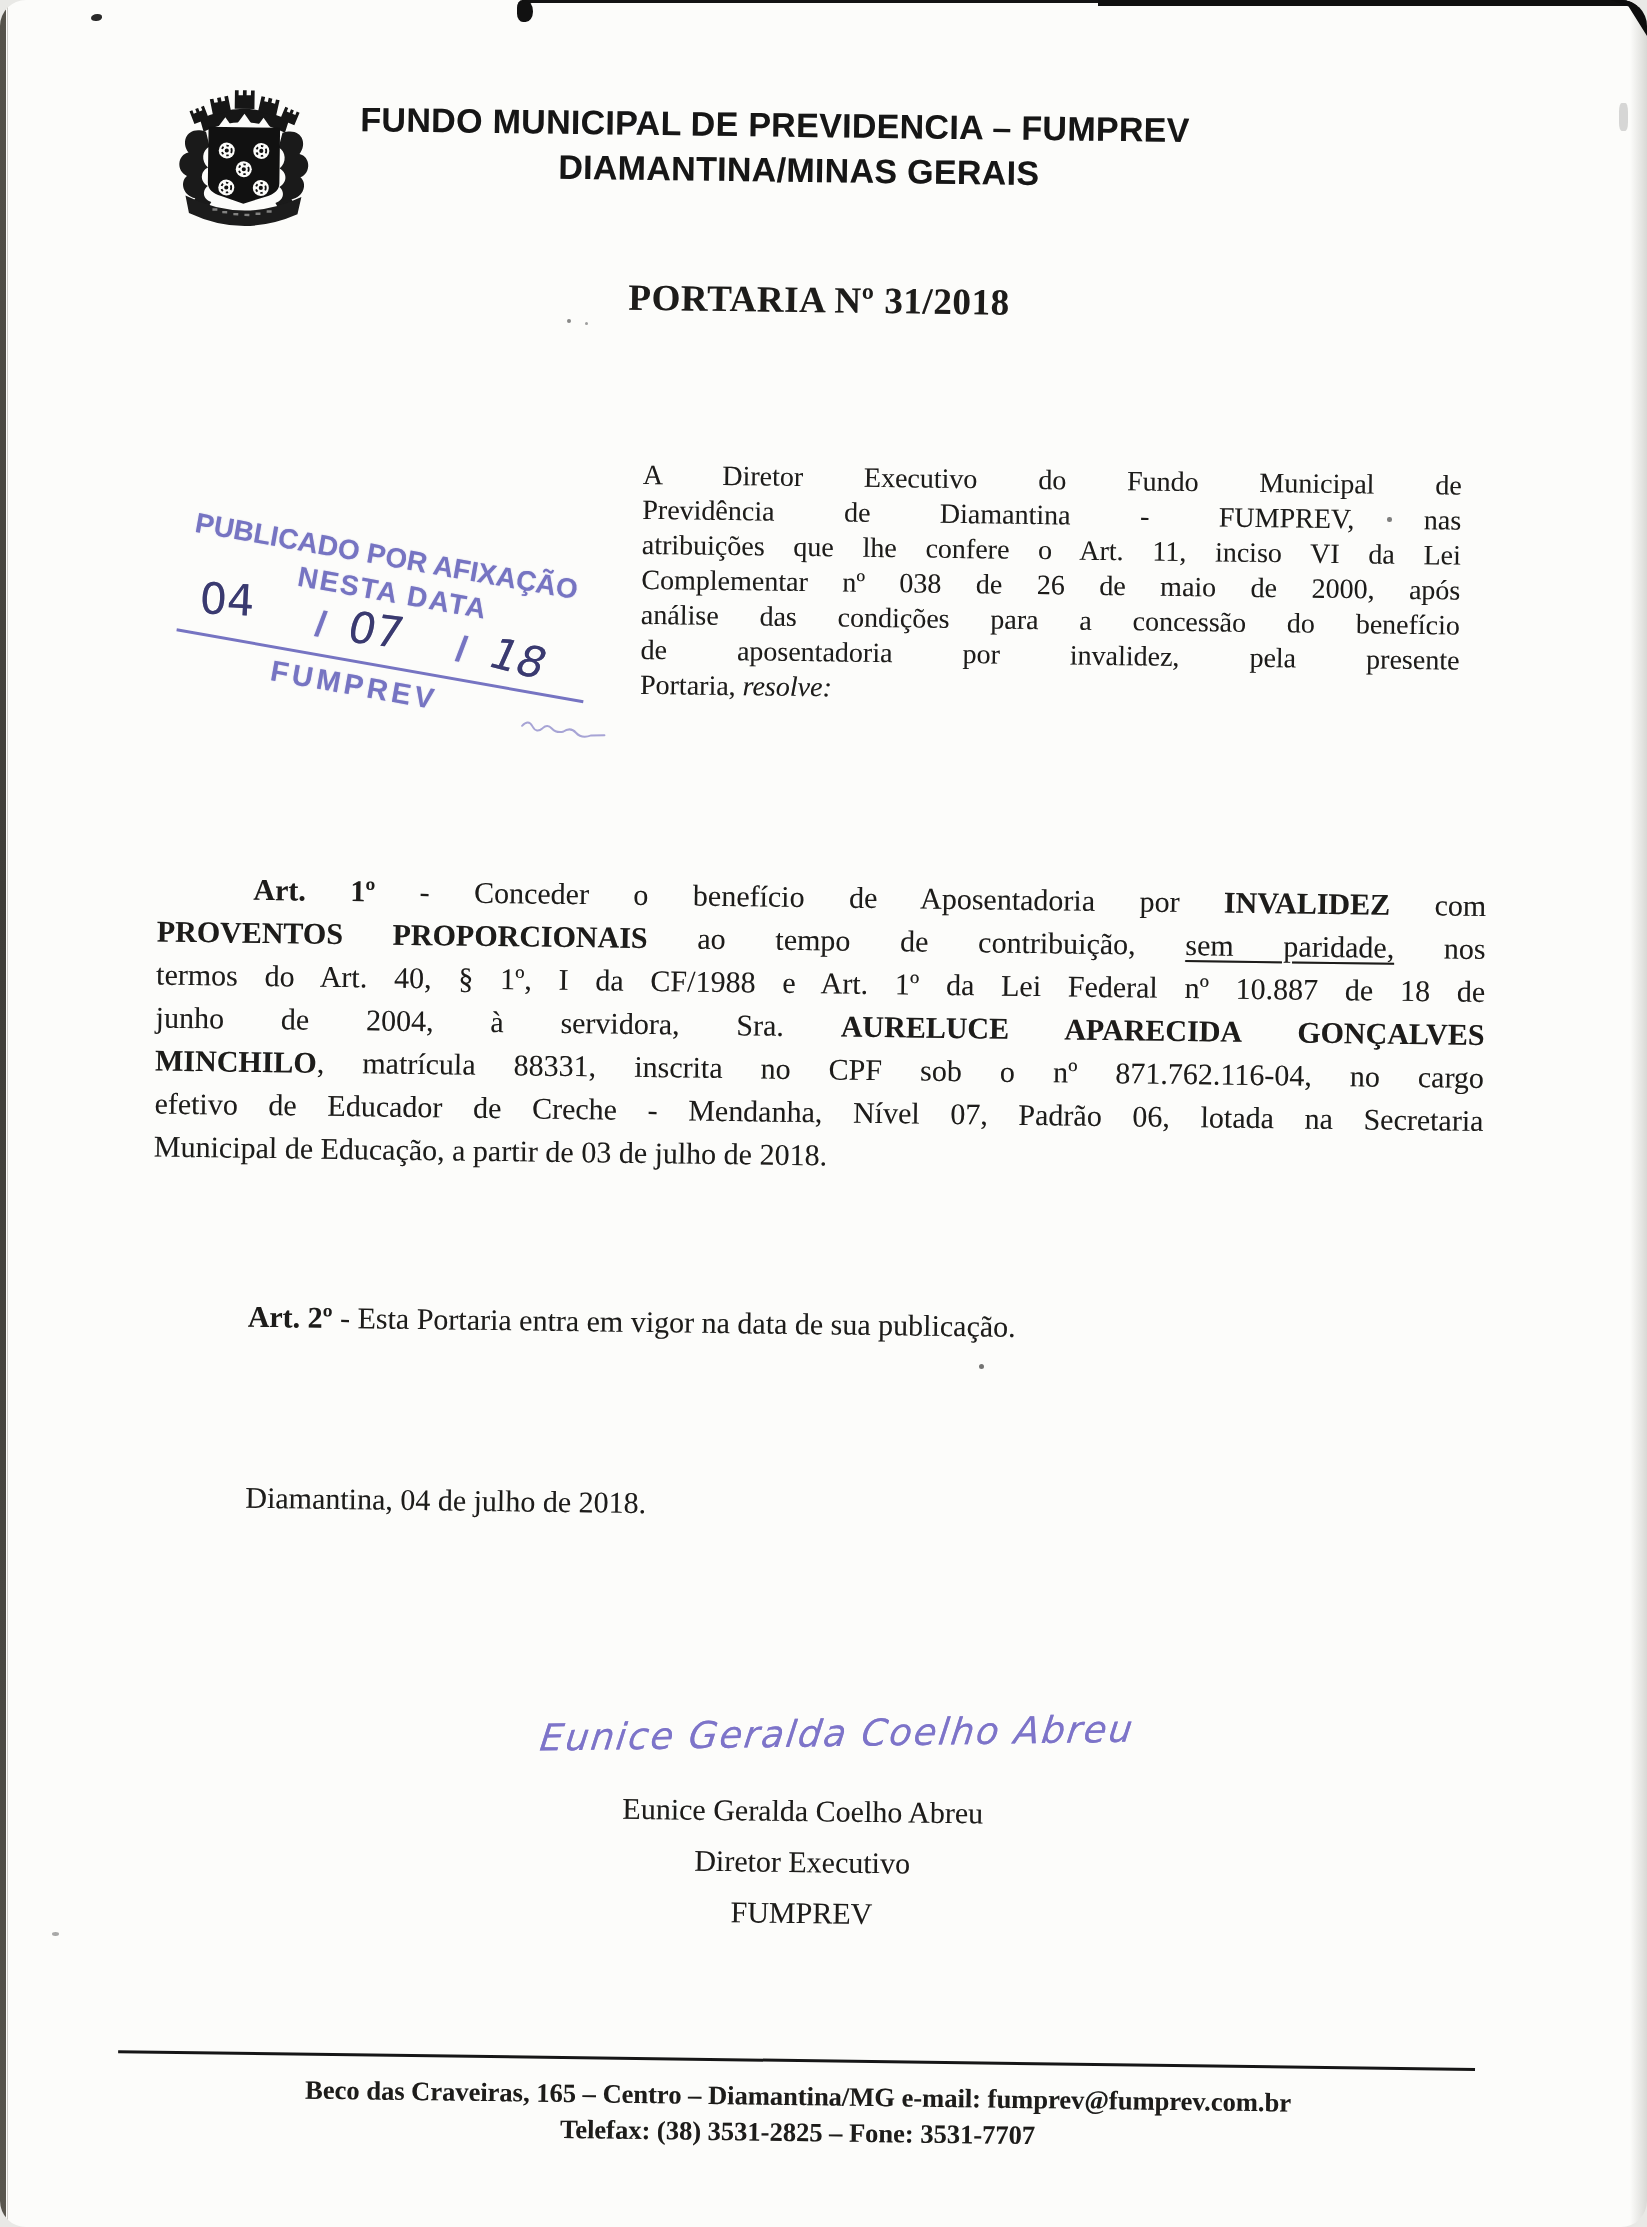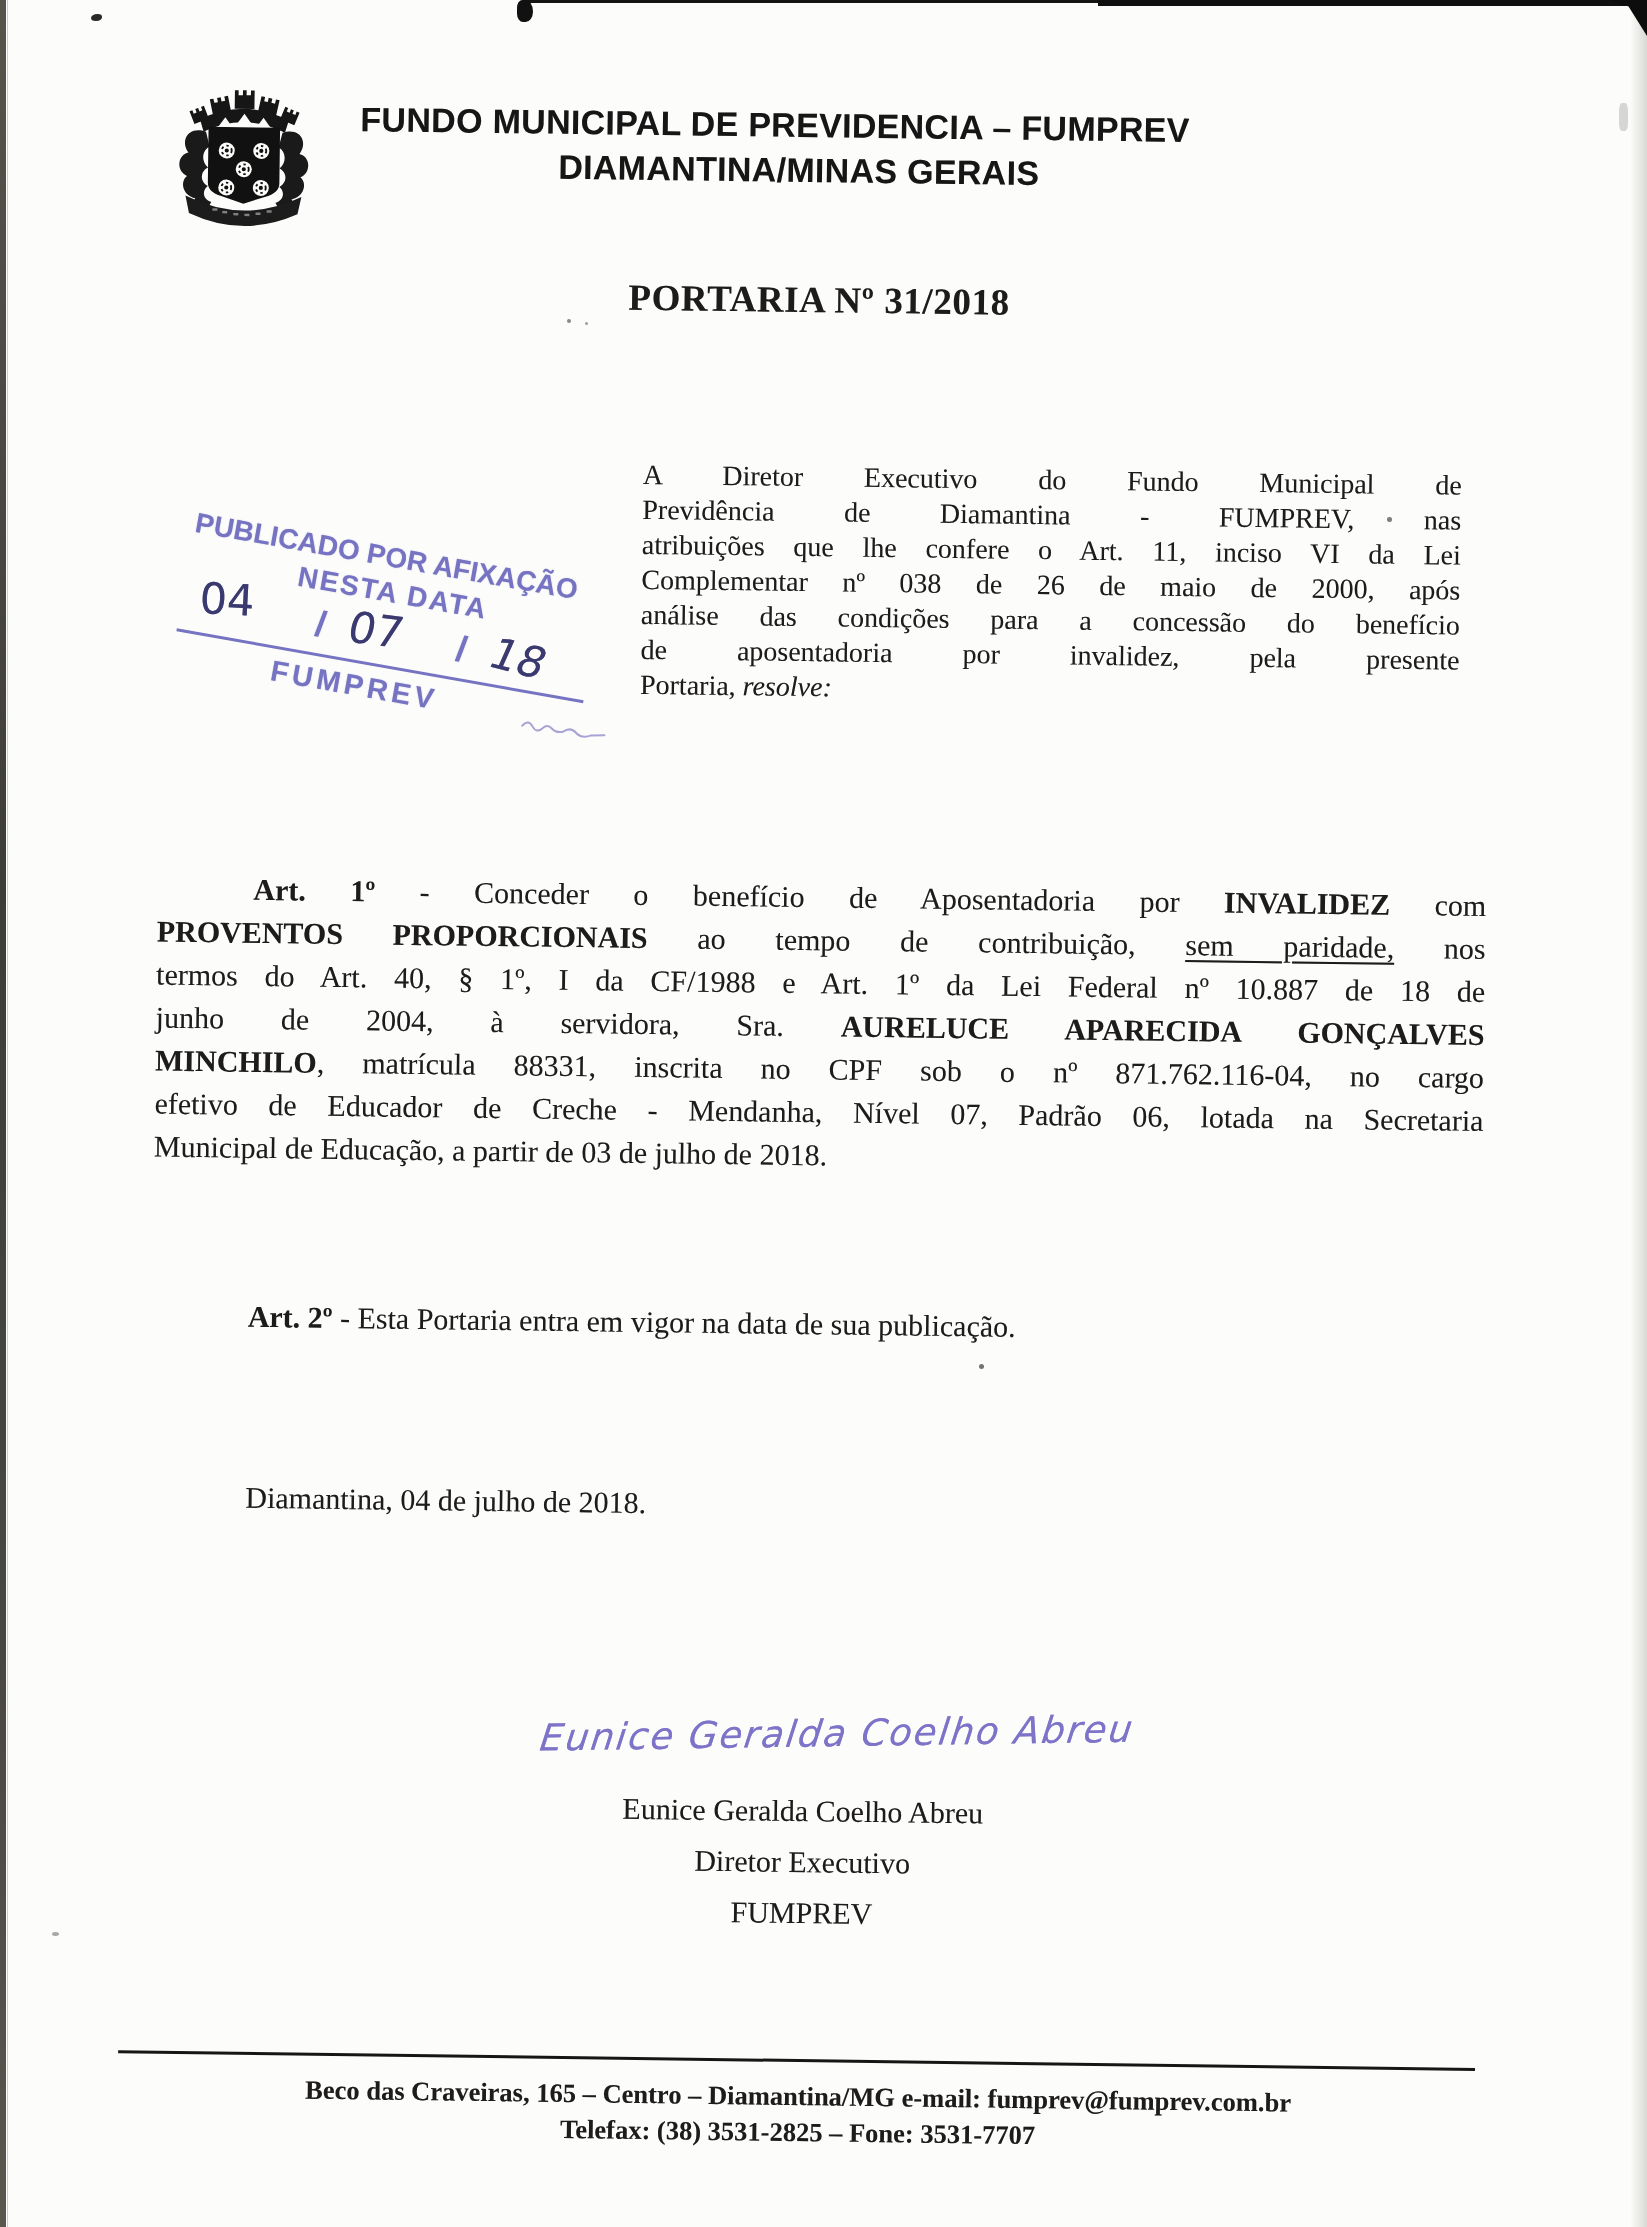--- a/index.html
+++ b/index.html
@@ -1,17 +1,17 @@
 <!DOCTYPE html>
 <html style="font-size:10.3px"><head>
 <meta charset="utf-8">
 <style>
   html,body{margin:0;padding:0;background:#e9e9e6;}
   #page{position:relative;width:1647px;height:2227px;background:#fcfcfa;overflow:hidden;
-        font-family:"Liberation Serif",serif;color:#1d1c1a;}
+        font-family:"Liberation Serif",serif;color:#1d1c1a;border-radius:26px;}
   #page *{box-sizing:border-box;}
   .content{position:absolute;left:0;top:0;width:1647px;height:2227px;
            transform:rotate(0.75deg);transform-origin:194px 0;
            text-shadow:0 0 0.6px rgba(25,25,25,.30);}
   
   .edge-strip{position:absolute;left:0;top:0;width:5.8px;height:2227px;
               background:linear-gradient(180deg,#57544c,#3f3d38 40%,#4a4842 75%,#5a574f);z-index:5;}
   .edge-strip2{position:absolute;left:6.5px;top:0;width:1.9px;height:2227px;background:rgba(120,116,106,.35);z-index:5;}
   .right-shade{position:absolute;right:0;top:0;width:17px;height:2227px;
                background:linear-gradient(to left,rgba(125,125,118,.28),rgba(125,125,118,0));z-index:5;}

